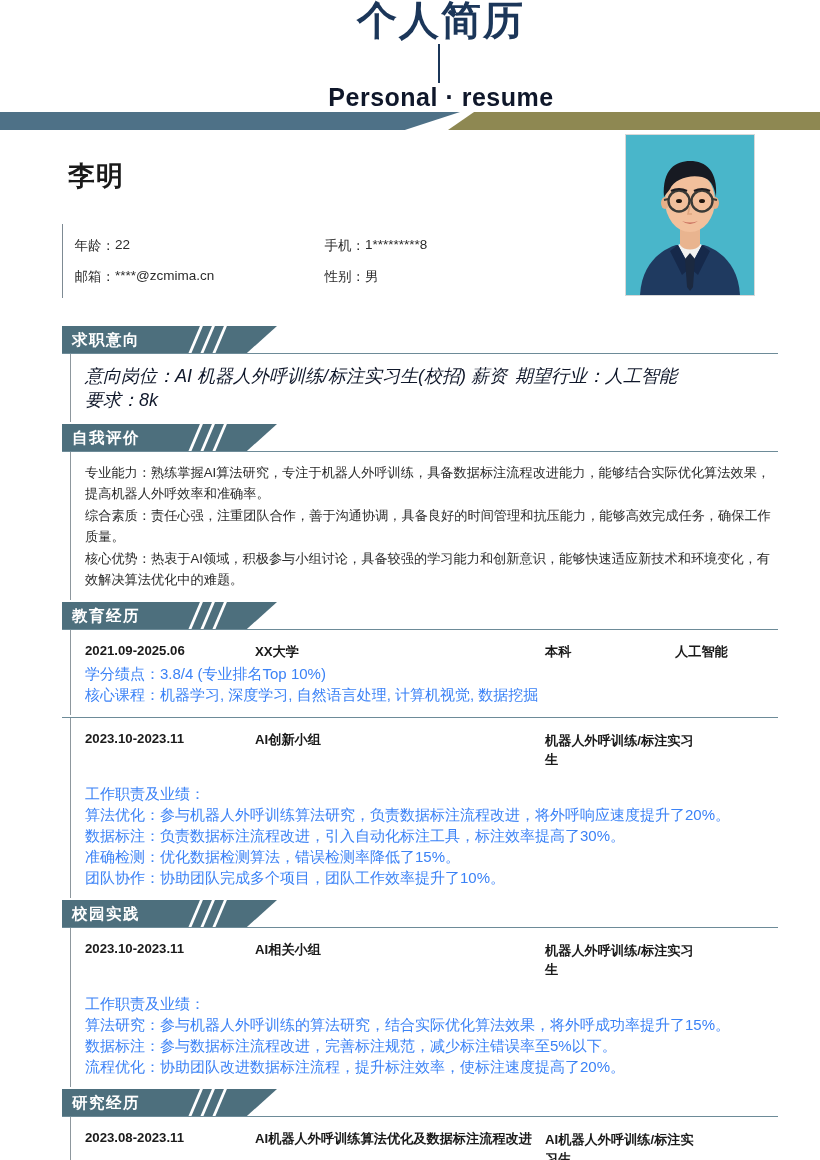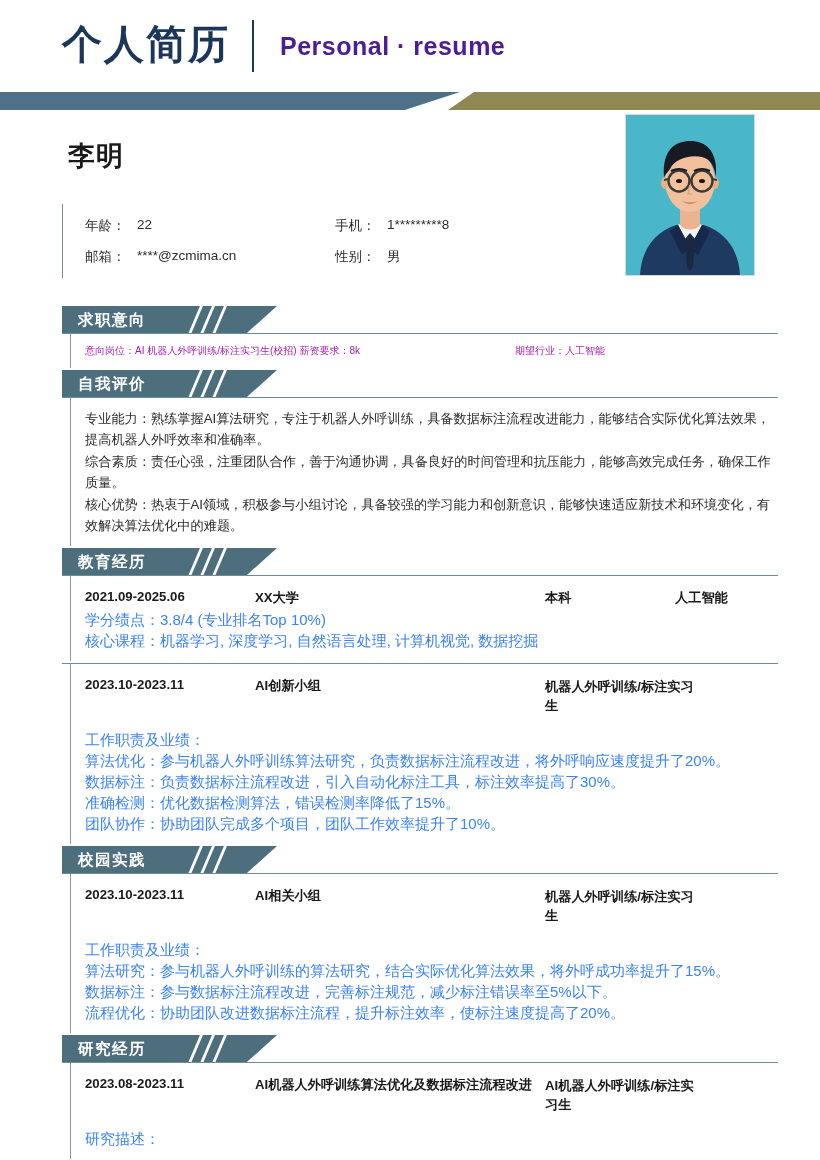--- a/index.html
+++ b/index.html
@@ -13,44 +13,45 @@
     height: 1160px;
     overflow: hidden;
     font-family: "Liberation Sans", "DejaVu Sans", sans-serif;
     color: #222222;
     position: relative;
   }
 
   
   .masthead {
     position: relative;
-    height: 92px;
+    height: 112px;
     display: flex;
     align-items: center;
     padding-left: 62px;
     box-sizing: border-box;
+    flex-direction: column;
   }
   .masthead-cn {
     font-size: 40px;
     font-weight: bold;
     color: #1b3659;
     letter-spacing: 2px;
     line-height: 1;
     padding-bottom: 4px;
   }
   .masthead-divider {
     width: 2px;
     height: 52px;
     background: #1b3659;
     margin: 0 26px 0 22px;
   }
   .masthead-en {
     font-size: 25px;
     font-weight: bold;
-    color: #4c1d95;
+    color: #0f172a;
     letter-spacing: 0.5px;
   }
 
   
   .banner {
     position: relative;
     height: 18px;
     width: 100%;
     overflow: hidden;
   }
@@ -83,23 +84,23 @@
   .name {
     font-size: 27px;
     font-weight: bold;
     color: #1a1a1a;
     margin: 0 0 30px 6px;
     letter-spacing: 1px;
   }
   .contact-wrap {
     display: flex;
     border-left: 1.5px solid #7d8a93;
-    padding-left: 22px;
     height: 74px;
     box-sizing: border-box;
+    text-align: right;
   }
   .contact-col {
     display: flex;
     flex-direction: column;
     justify-content: center;
     gap: 13px;
   }
   .contact-col.col-1 { width: 250px; }
   .contact-row {
     font-size: 13.5px;
@@ -136,21 +137,21 @@
     position: absolute;
     left: 62px;
     top: 0;
     height: 27px;
     width: 215px;
     background: #4d6f7d;
     clip-path: polygon(0 0, 100% 0, 86% 100%, 0 100%);
   }
   .sec-head-title {
     position: absolute;
-    left: 78px;
+    left: 72px;
     top: 0;
     height: 14px;
     line-height: 27px;
     font-size: 15.5px;
     font-weight: bold;
     color: #ffffff;
     letter-spacing: 1.5px;
     z-index: 3;
   }
   .sec-head-stripes {
@@ -189,23 +190,24 @@
     font-size: 13.2px;
     line-height: 21px;
     color: #2b2b2b;
     margin: 0;
   }
   .para + .para { margin-top: 1px; }
 
   
   .intent-row {
     display: flex;
-    font-size: 10px;
-    color: #a21caf;
+    font-size: 18px;
+    color: #0f172a;
     align-items: baseline;
+    font-style: italic;
   }
   .intent-main { width: 430px; }
   .intent-ind { }
 
   
   .rec-head {
     display: flex;
     font-size: 13.2px;
     font-weight: bold;
     color: #1a1a1a;

